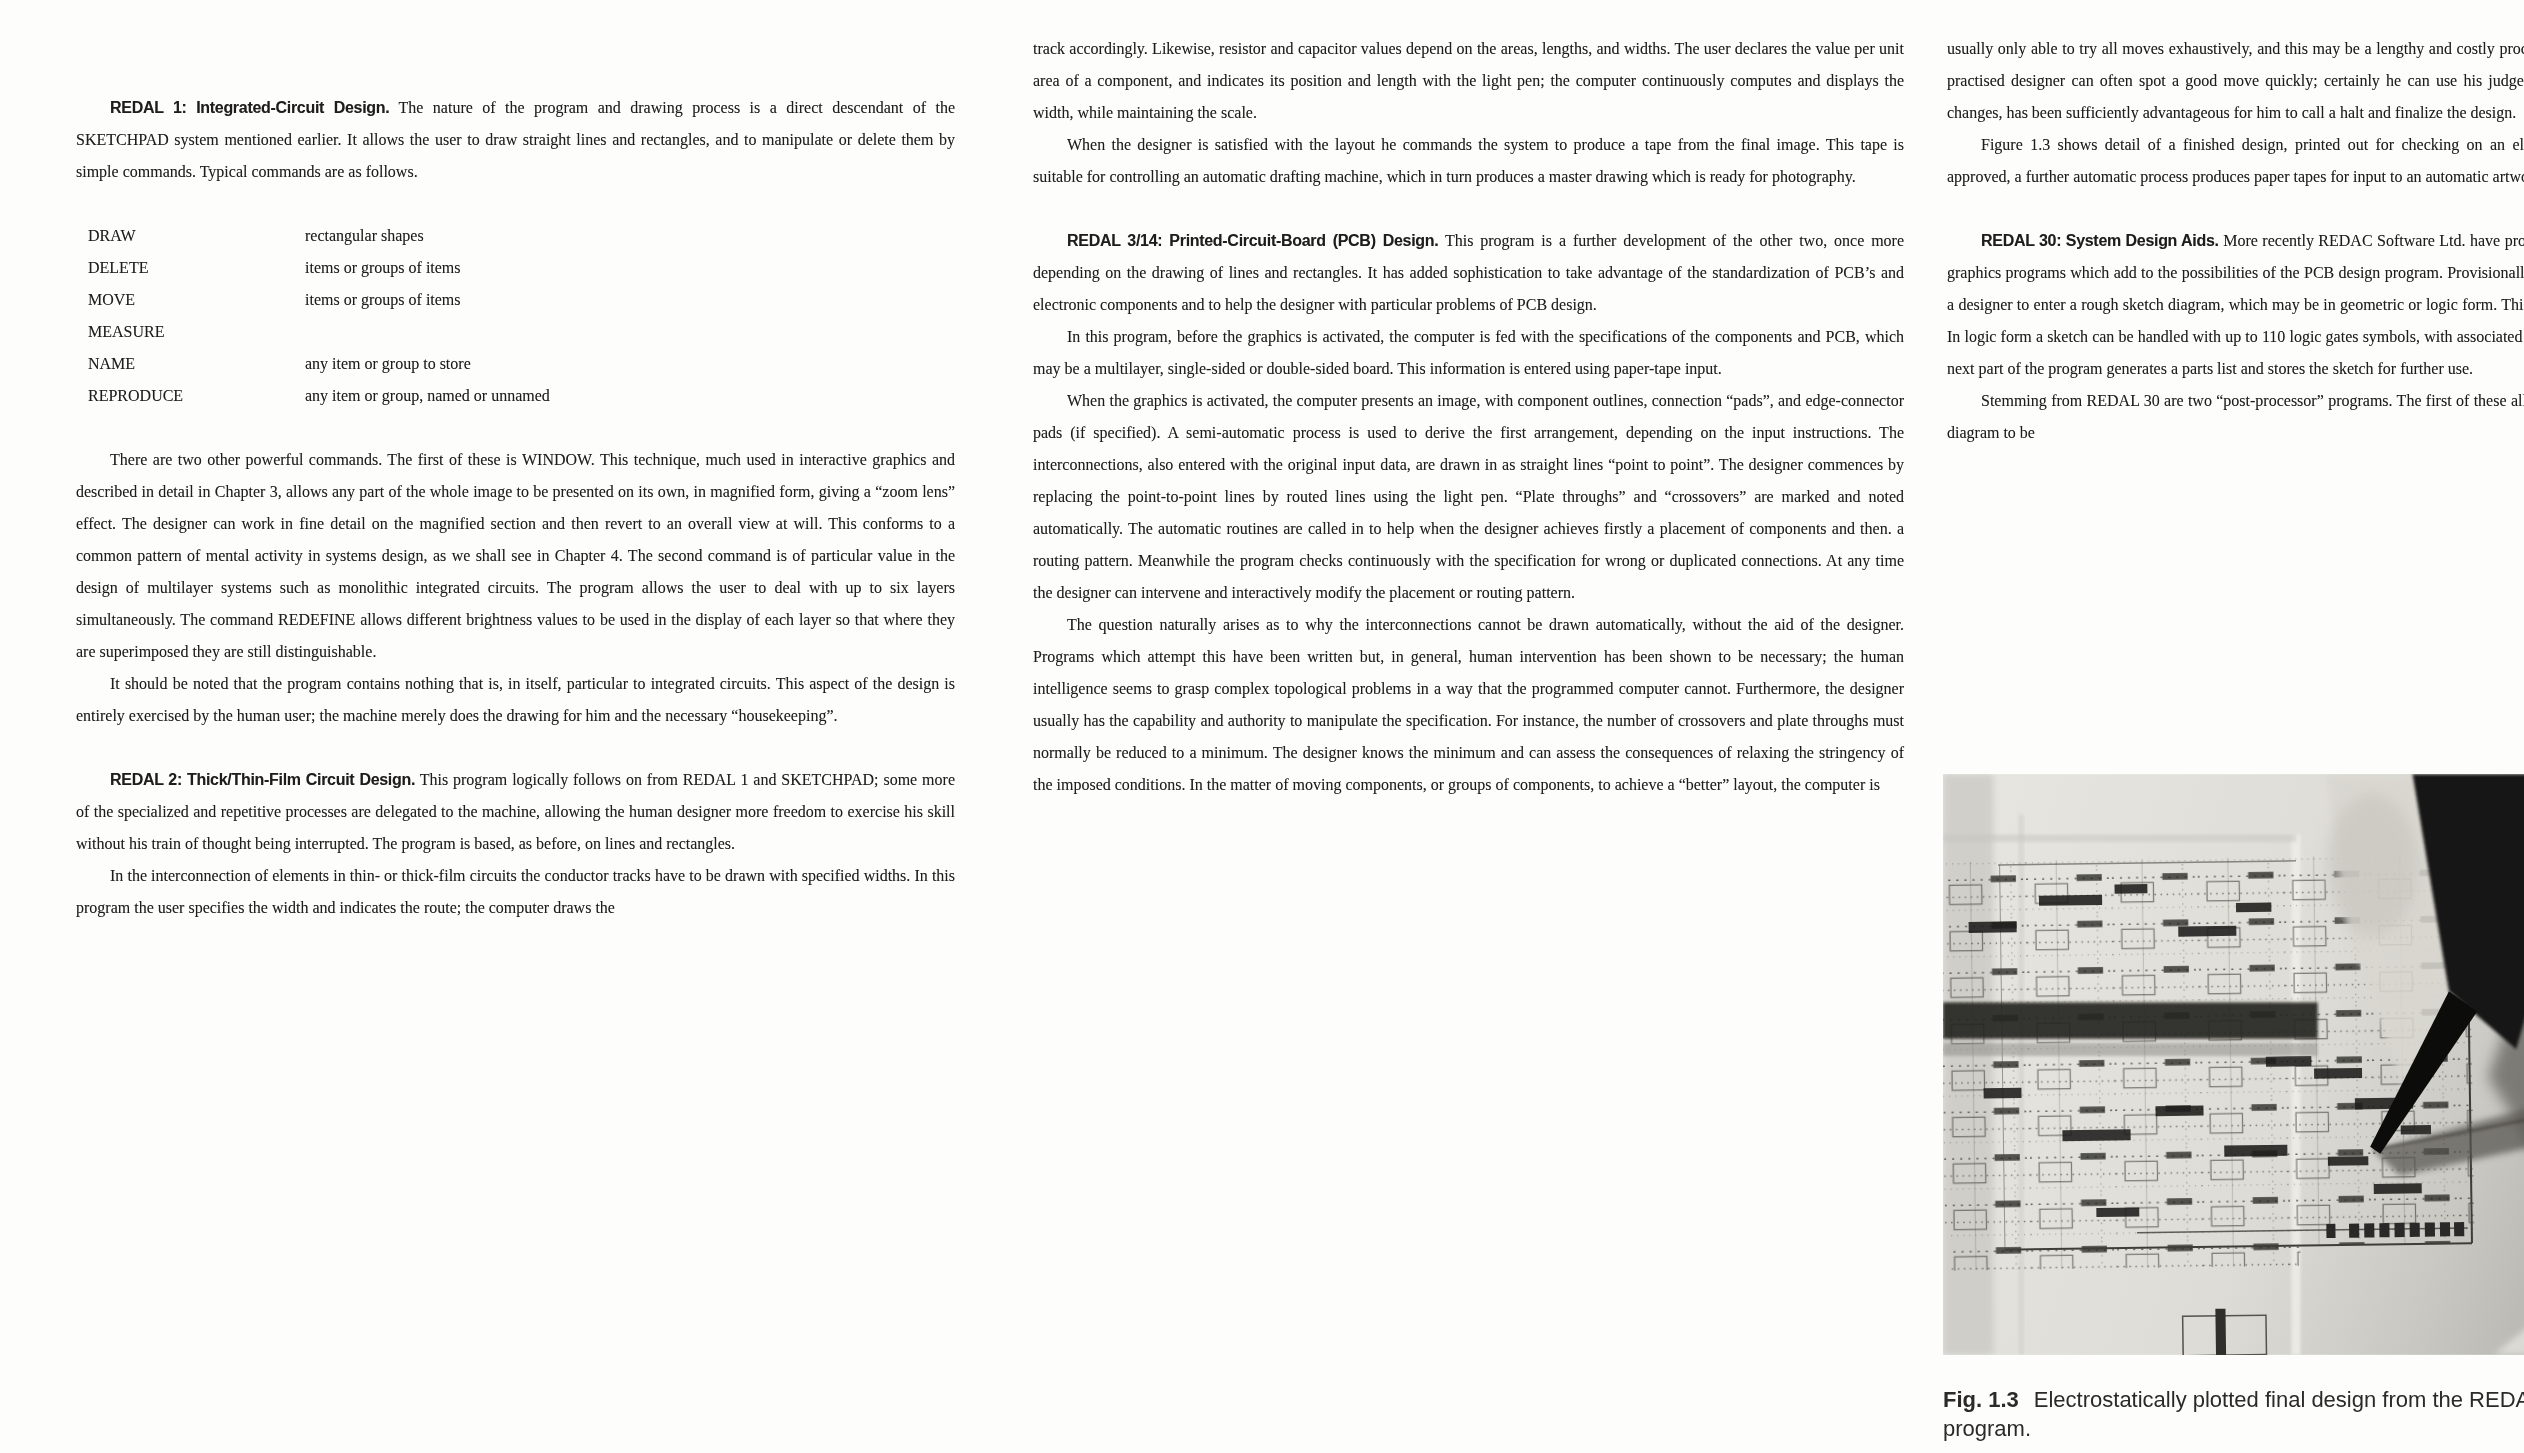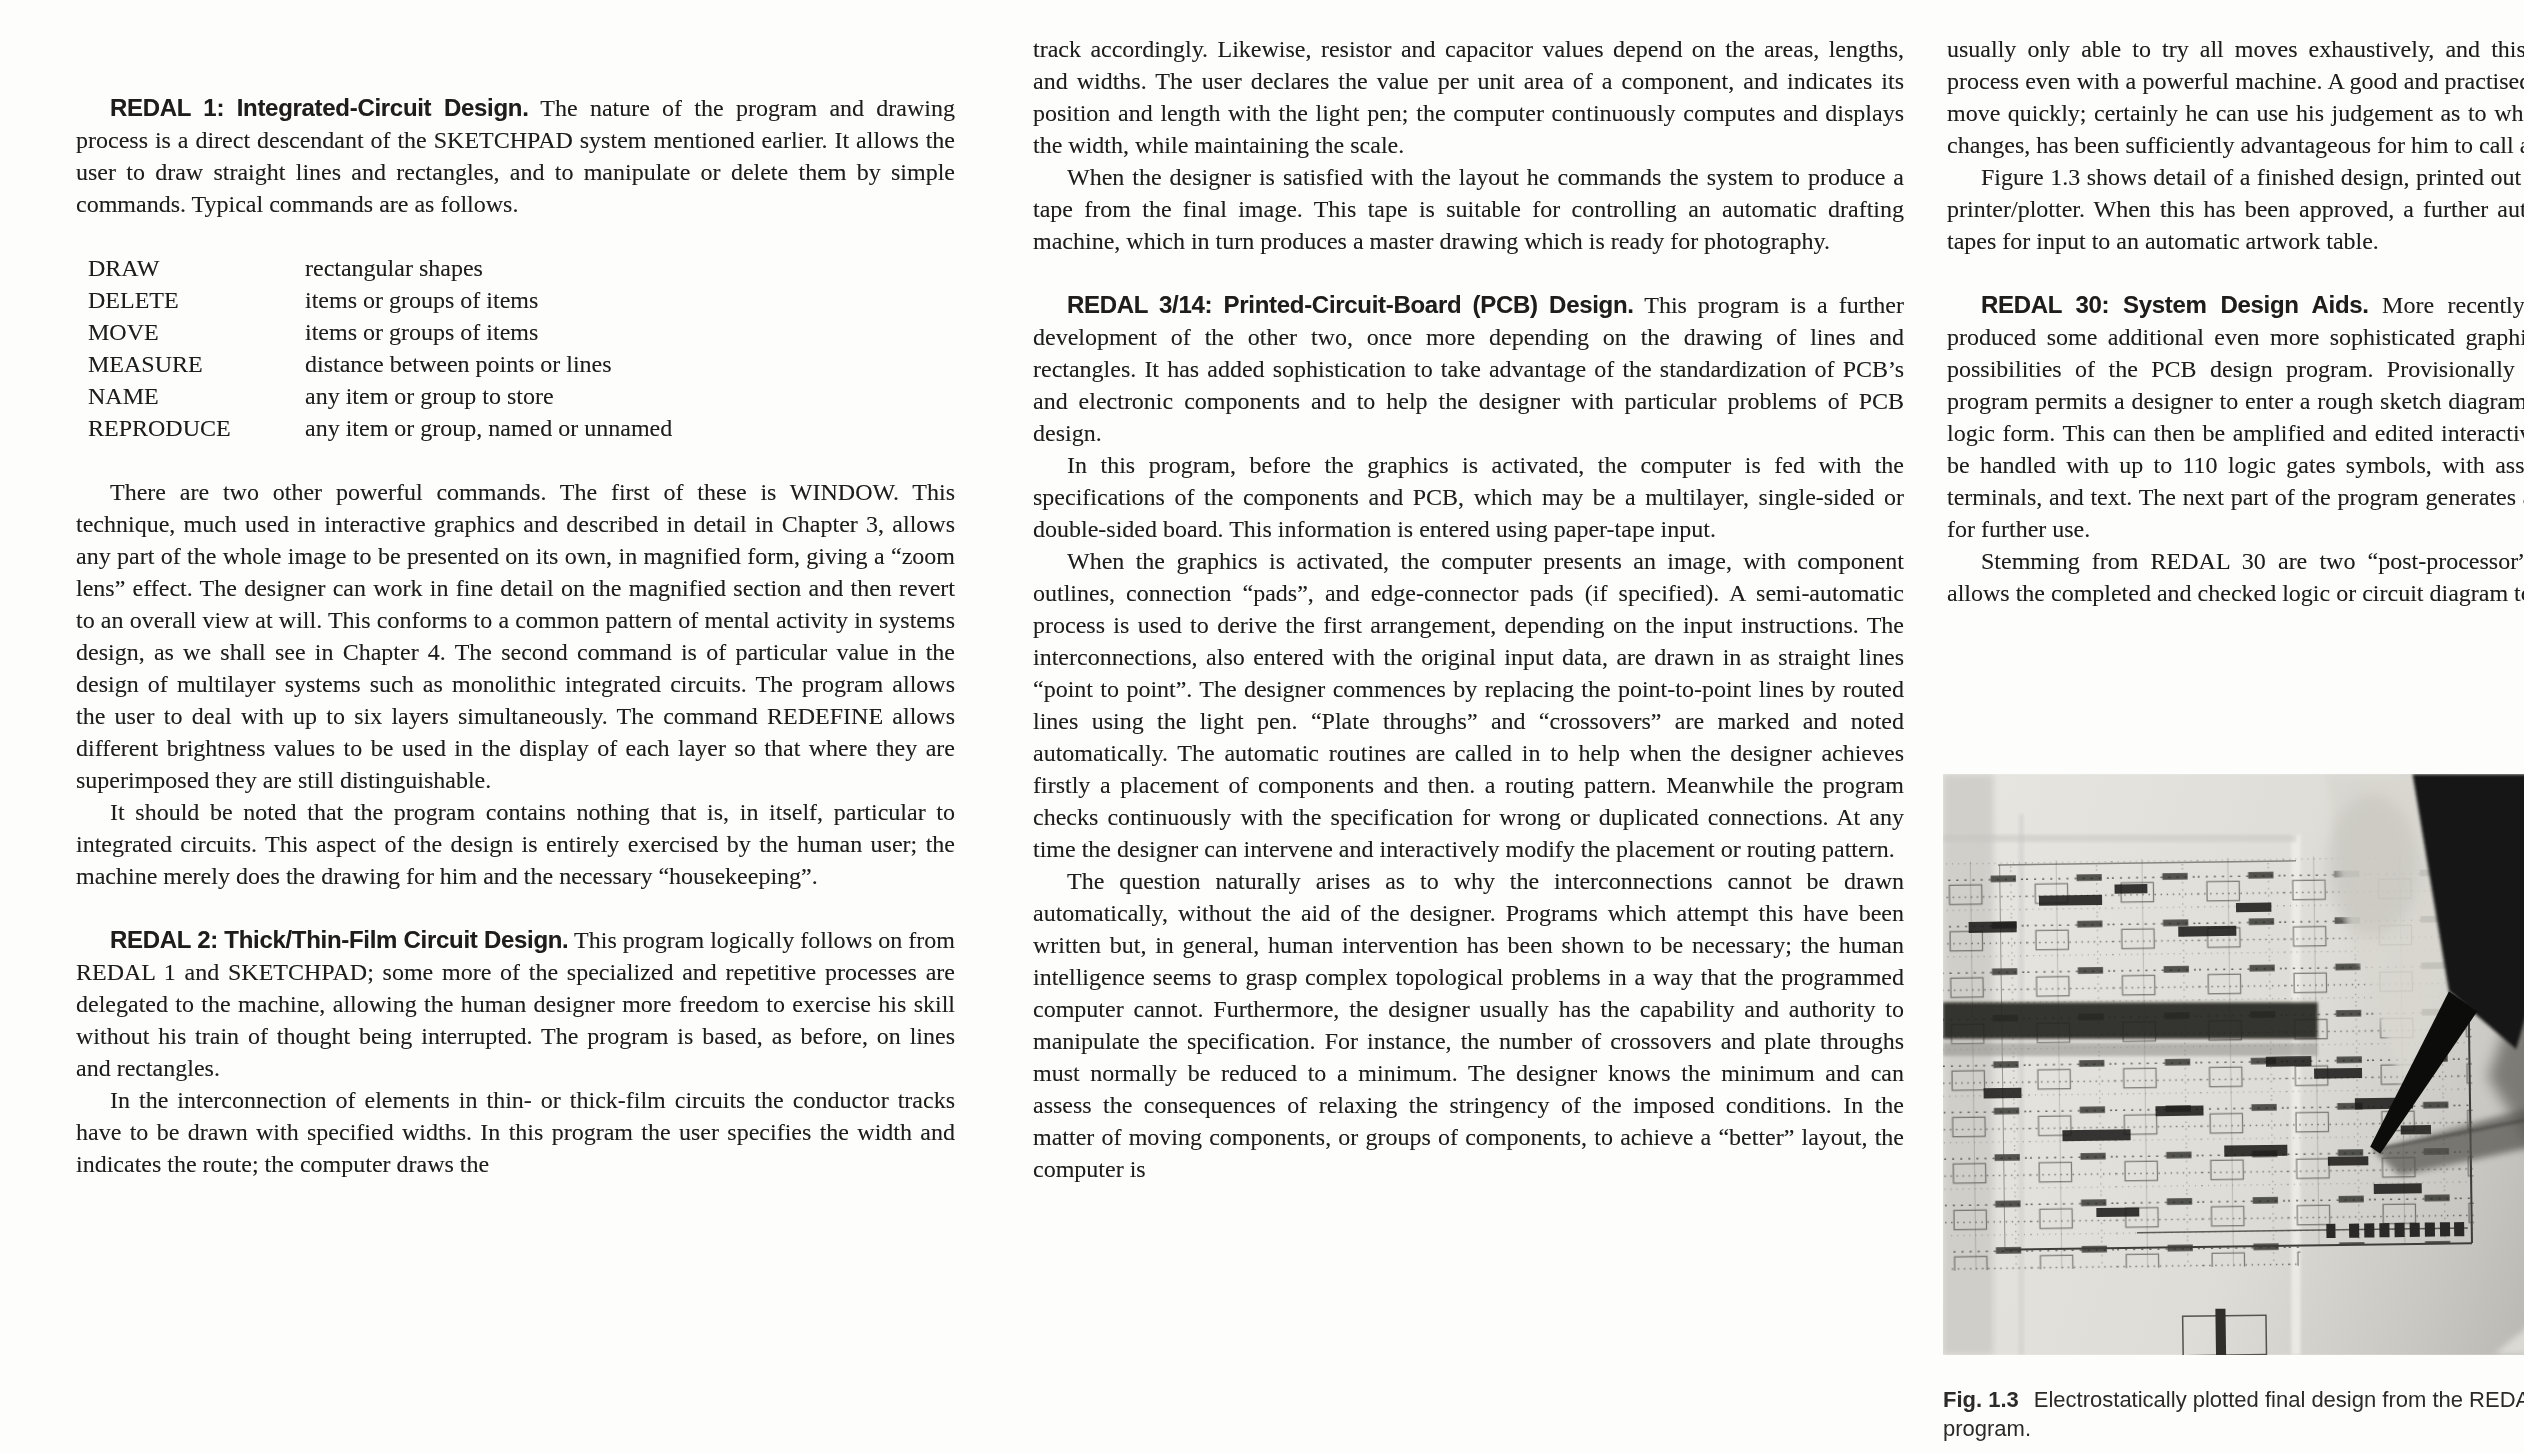--- a/index.html
+++ b/index.html
@@ -7,21 +7,21 @@
     width:3813px; height:1454px;
     position:relative;
     background:#fdfdfc;
     font-family:"Liberation Serif", serif;
     color:#1e1d1c;
     overflow:hidden;
   }
   .col {
     position:absolute;
     text-align:justify;
-    font-size:24px;
+    font-size:16px;
     line-height:32px;
     text-shadow:0 0 0.3px rgba(40,40,40,0.35);
   }
   .col p { margin:0; }
   p.ind { text-indent:34px; }
   .gap { height:32px; }
   .h {
     font-family:"Liberation Sans", sans-serif;
     font-weight:bold;
     letter-spacing:-0.3px;
@@ -62,21 +62,20 @@
     <div class="cmd-row">
         <span class="cmd-name">DELETE</span>
         <span class="cmd-desc">items or groups of items</span>
       </div>
     <div class="cmd-row">
         <span class="cmd-name">MOVE</span>
         <span class="cmd-desc">items or groups of items</span>
       </div>
     <div class="cmd-row">
         <span class="cmd-name">MEASURE</span>
-        <span class="cmd-desc">distance between points or lines</span>
       </div>
     <div class="cmd-row">
         <span class="cmd-name">NAME</span>
         <span class="cmd-desc">any item or group to store</span>
       </div>
     <div class="cmd-row">
         <span class="cmd-name">REPRODUCE</span>
         <span class="cmd-desc">any item or group, named or unnamed</span>
       </div>
   </div>

